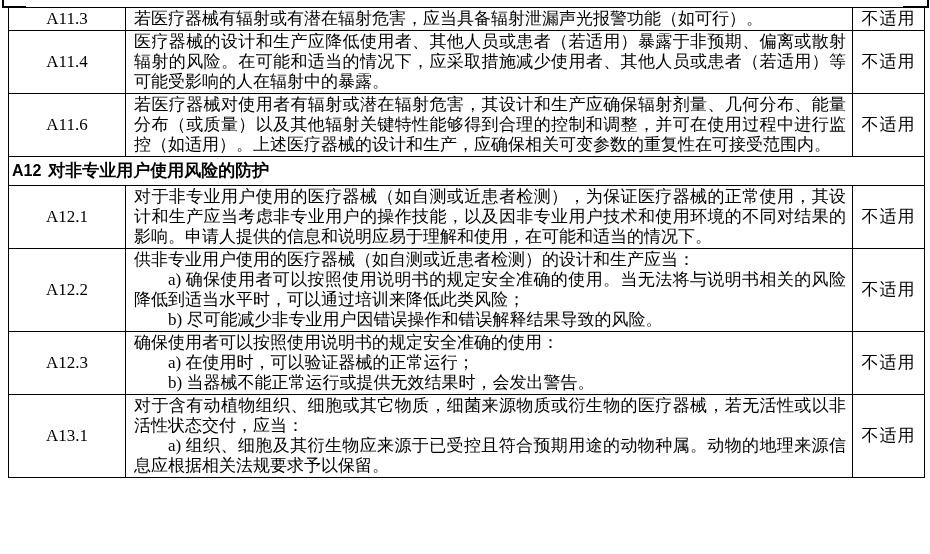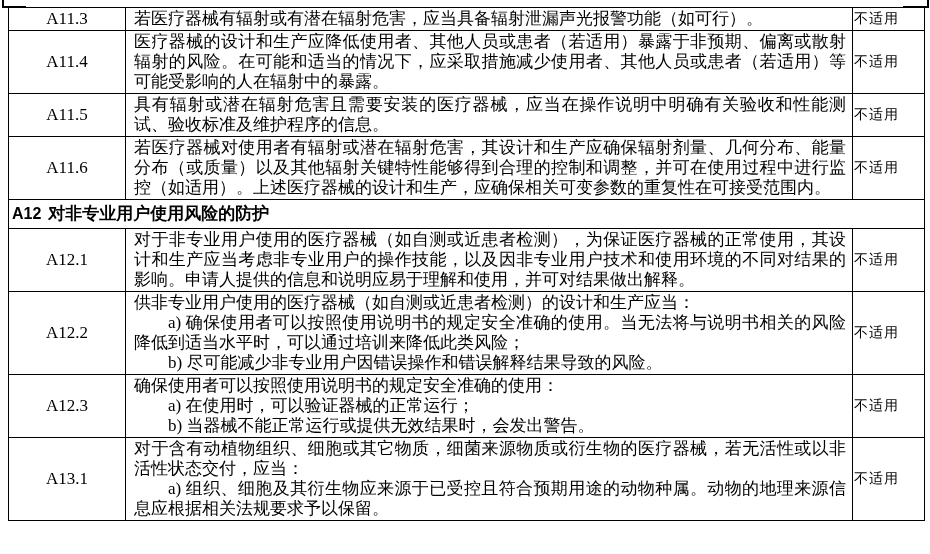--- a/index.html
+++ b/index.html
@@ -61,22 +61,22 @@
     text-align: justify;
     vertical-align: middle;
   }
   .desc-cell p {
     margin: 0;
   }
   .desc-cell p.p-indent {
     text-indent: 2em;
   }
   .status-cell {
-    text-align: left;
-    font-size: 14px;
+    text-align: center;
+    font-size: 17px;
     line-height: 20px;
     letter-spacing: 1px;
   }
   .section-cell {
     font-weight: bold;
     font-size: 17px;
     line-height: 22px;
     padding: 3px 2px 3px 3px;
   }
   .sec-code {
@@ -110,46 +110,39 @@
       </tr>
 
       <tr>
         <td class="code-cell">A11.4</td>
         <td class="desc-cell">
           <p>医疗器械的设计和生产应降低使用者、其他人员或患者（若适用）暴露于非预期、偏离或散射辐射的风险。在可能和适当的情况下，应采取措施减少使用者、其他人员或患者（若适用）等可能受影响的人在辐射中的暴露。</p>
         </td>
         <td class="status-cell">不适用</td>
       </tr>
 
-      <tr>
-        <td class="code-cell">A11.5</td>
-        <td class="desc-cell">
-          <p>具有辐射或潜在辐射危害且需要安装的医疗器械，应当在操作说明中明确有关验收和性能测试、验收标准及维护程序的信息。</p>
-        </td>
-        <td class="status-cell">不适用</td>
-      </tr>
 
       <tr>
         <td class="code-cell">A11.6</td>
         <td class="desc-cell">
           <p>若医疗器械对使用者有辐射或潜在辐射危害，其设计和生产应确保辐射剂量、几何分布、能量分布（或质量）以及其他辐射关键特性能够得到合理的控制和调整，并可在使用过程中进行监控（如适用）。上述医疗器械的设计和生产，应确保相关可变参数的重复性在可接受范围内。</p>
         </td>
         <td class="status-cell">不适用</td>
       </tr>
 
       <tr>
         <td class="section-cell" colspan="3">
           <span class="sec-code">A12</span><span>对非专业用户使用风险的防护</span>
         </td>
       </tr>
 
       <tr>
         <td class="code-cell">A12.1</td>
         <td class="desc-cell">
-          <p>对于非专业用户使用的医疗器械（如自测或近患者检测），为保证医疗器械的正常使用，其设计和生产应当考虑非专业用户的操作技能，以及因非专业用户技术和使用环境的不同对结果的影响。申请人提供的信息和说明应易于理解和使用，并可对结果做出解释。</p>
+          <p>对于非专业用户使用的医疗器械（如自测或近患者检测），为保证医疗器械的正常使用，其设计和生产应当考虑非专业用户的操作技能，以及因非专业用户技术和使用环境的不同对结果的影响。申请人提供的信息和说明应易于理解和使用，在可能和适当的情况下。</p>
         </td>
         <td class="status-cell">不适用</td>
       </tr>
 
       <tr>
         <td class="code-cell">A12.2</td>
         <td class="desc-cell">
           <p>供非专业用户使用的医疗器械（如自测或近患者检测）的设计和生产应当：</p>
           <p class="p-indent">a) 确保使用者可以按照使用说明书的规定安全准确的使用。当无法将与说明书相关的风险降低到适当水平时，可以通过培训来降低此类风险；</p>
           <p class="p-indent">b) 尽可能减少非专业用户因错误操作和错误解释结果导致的风险。</p>

